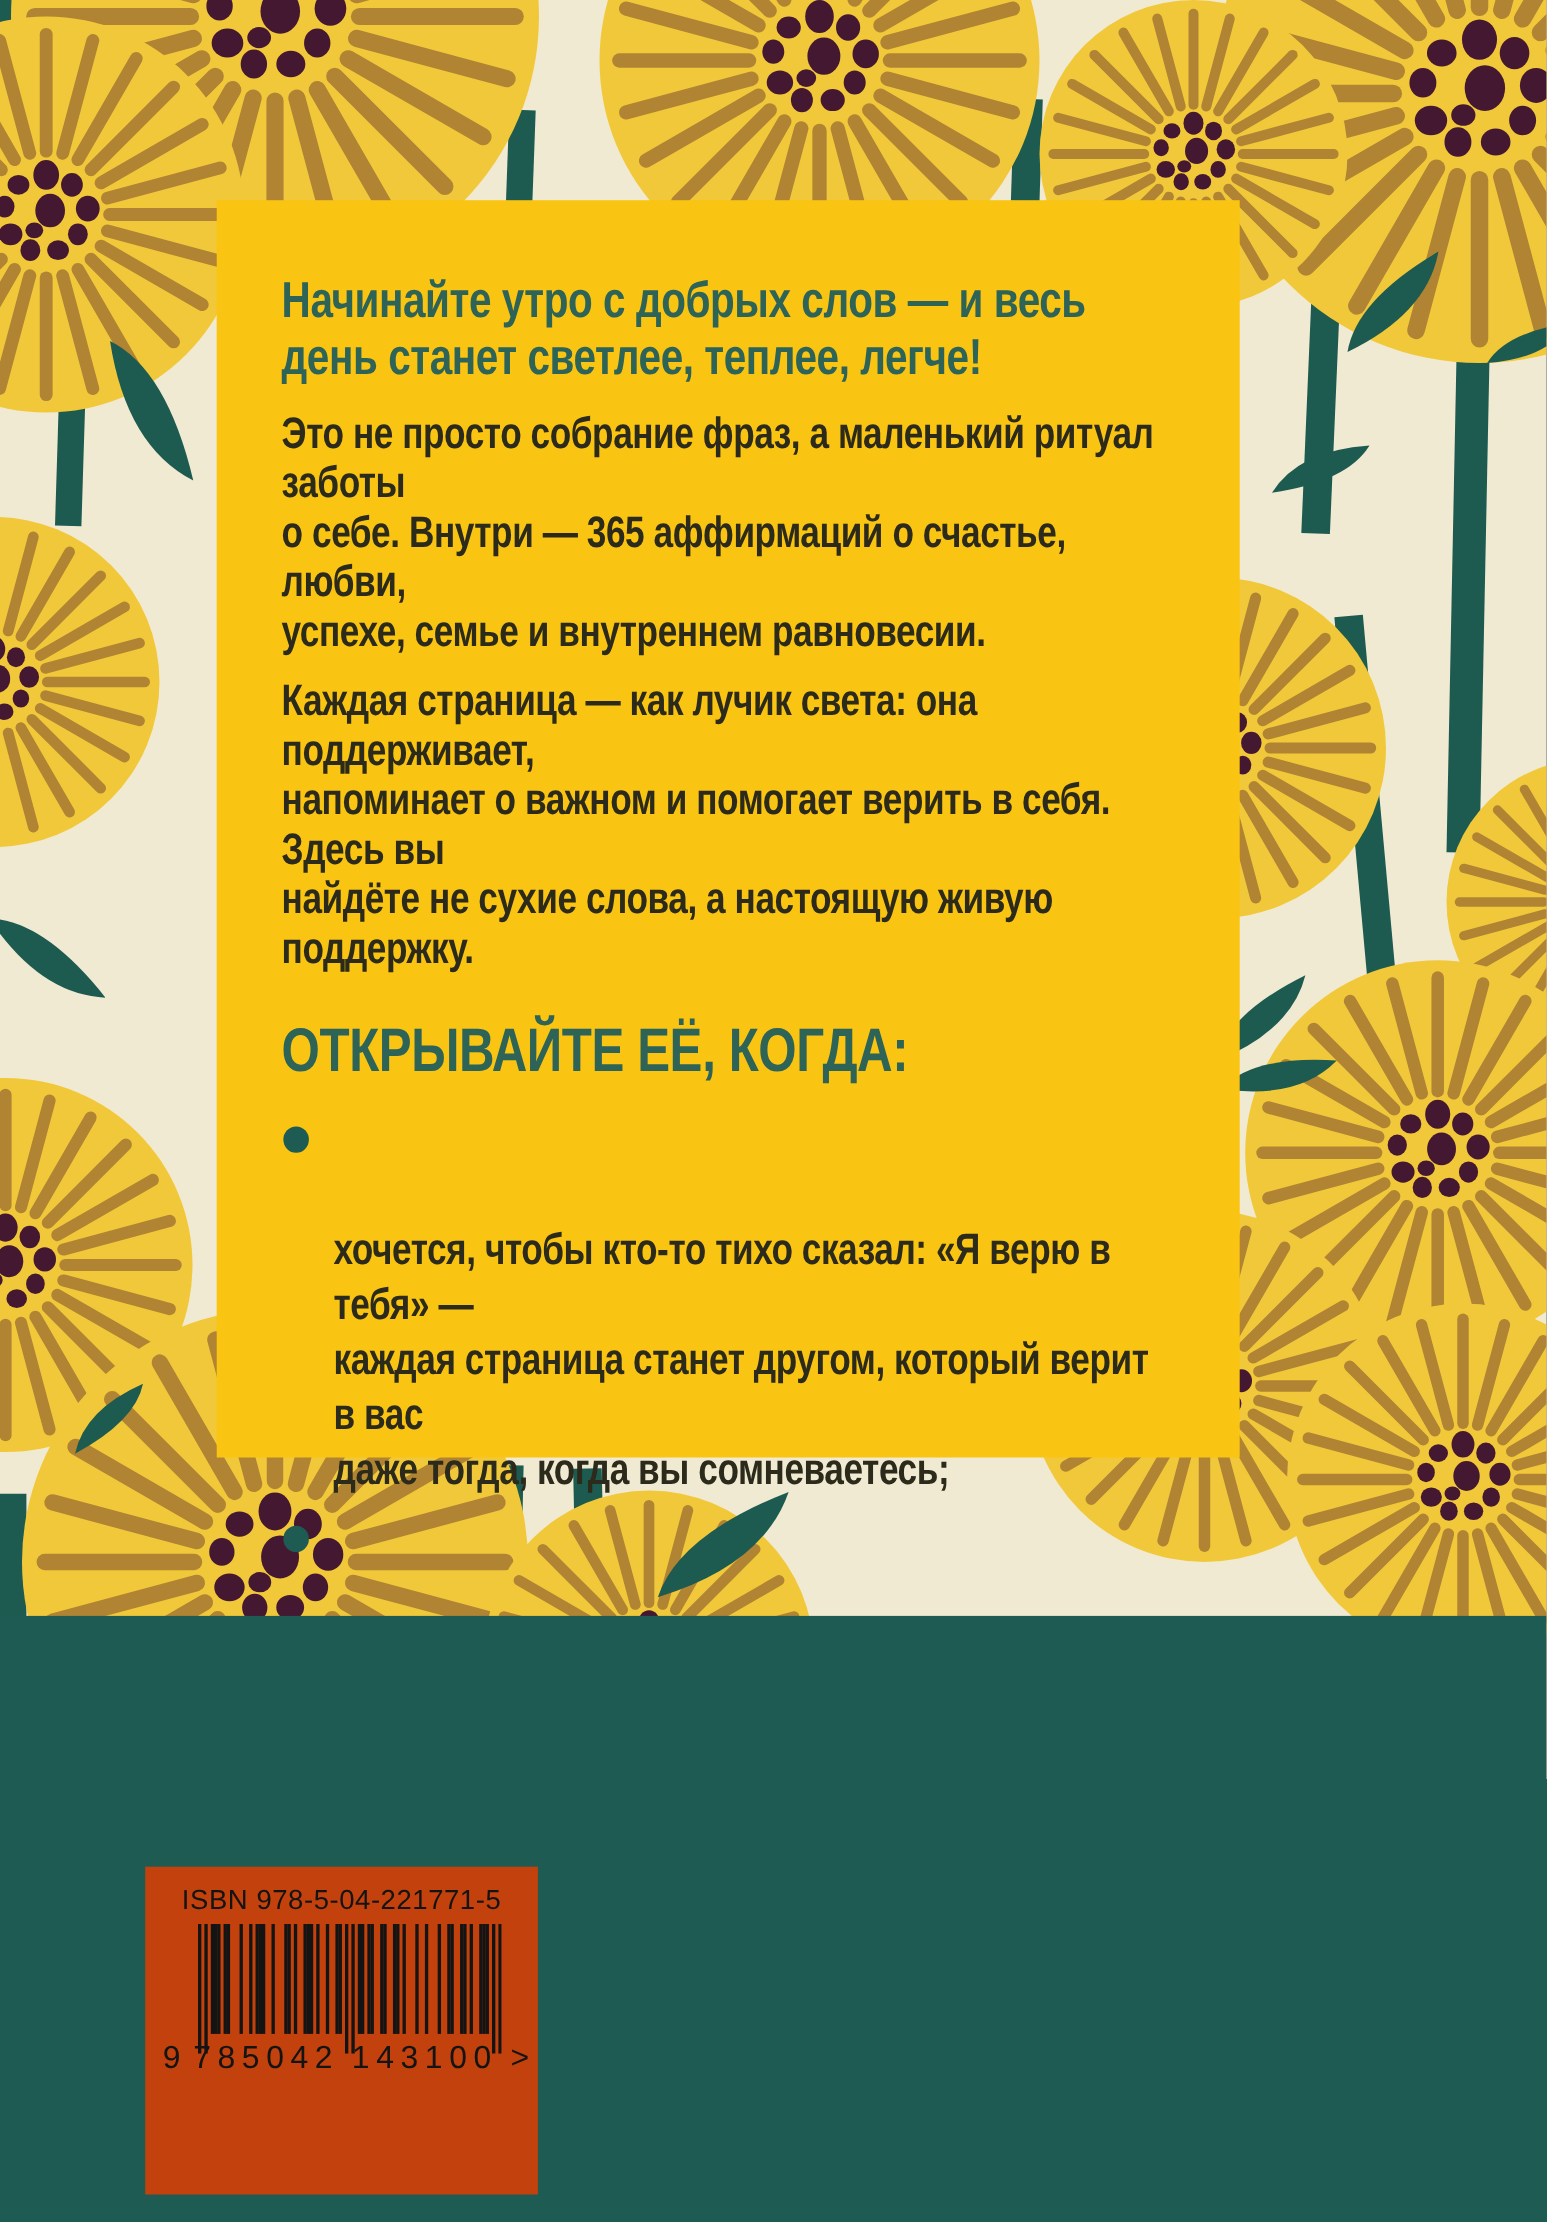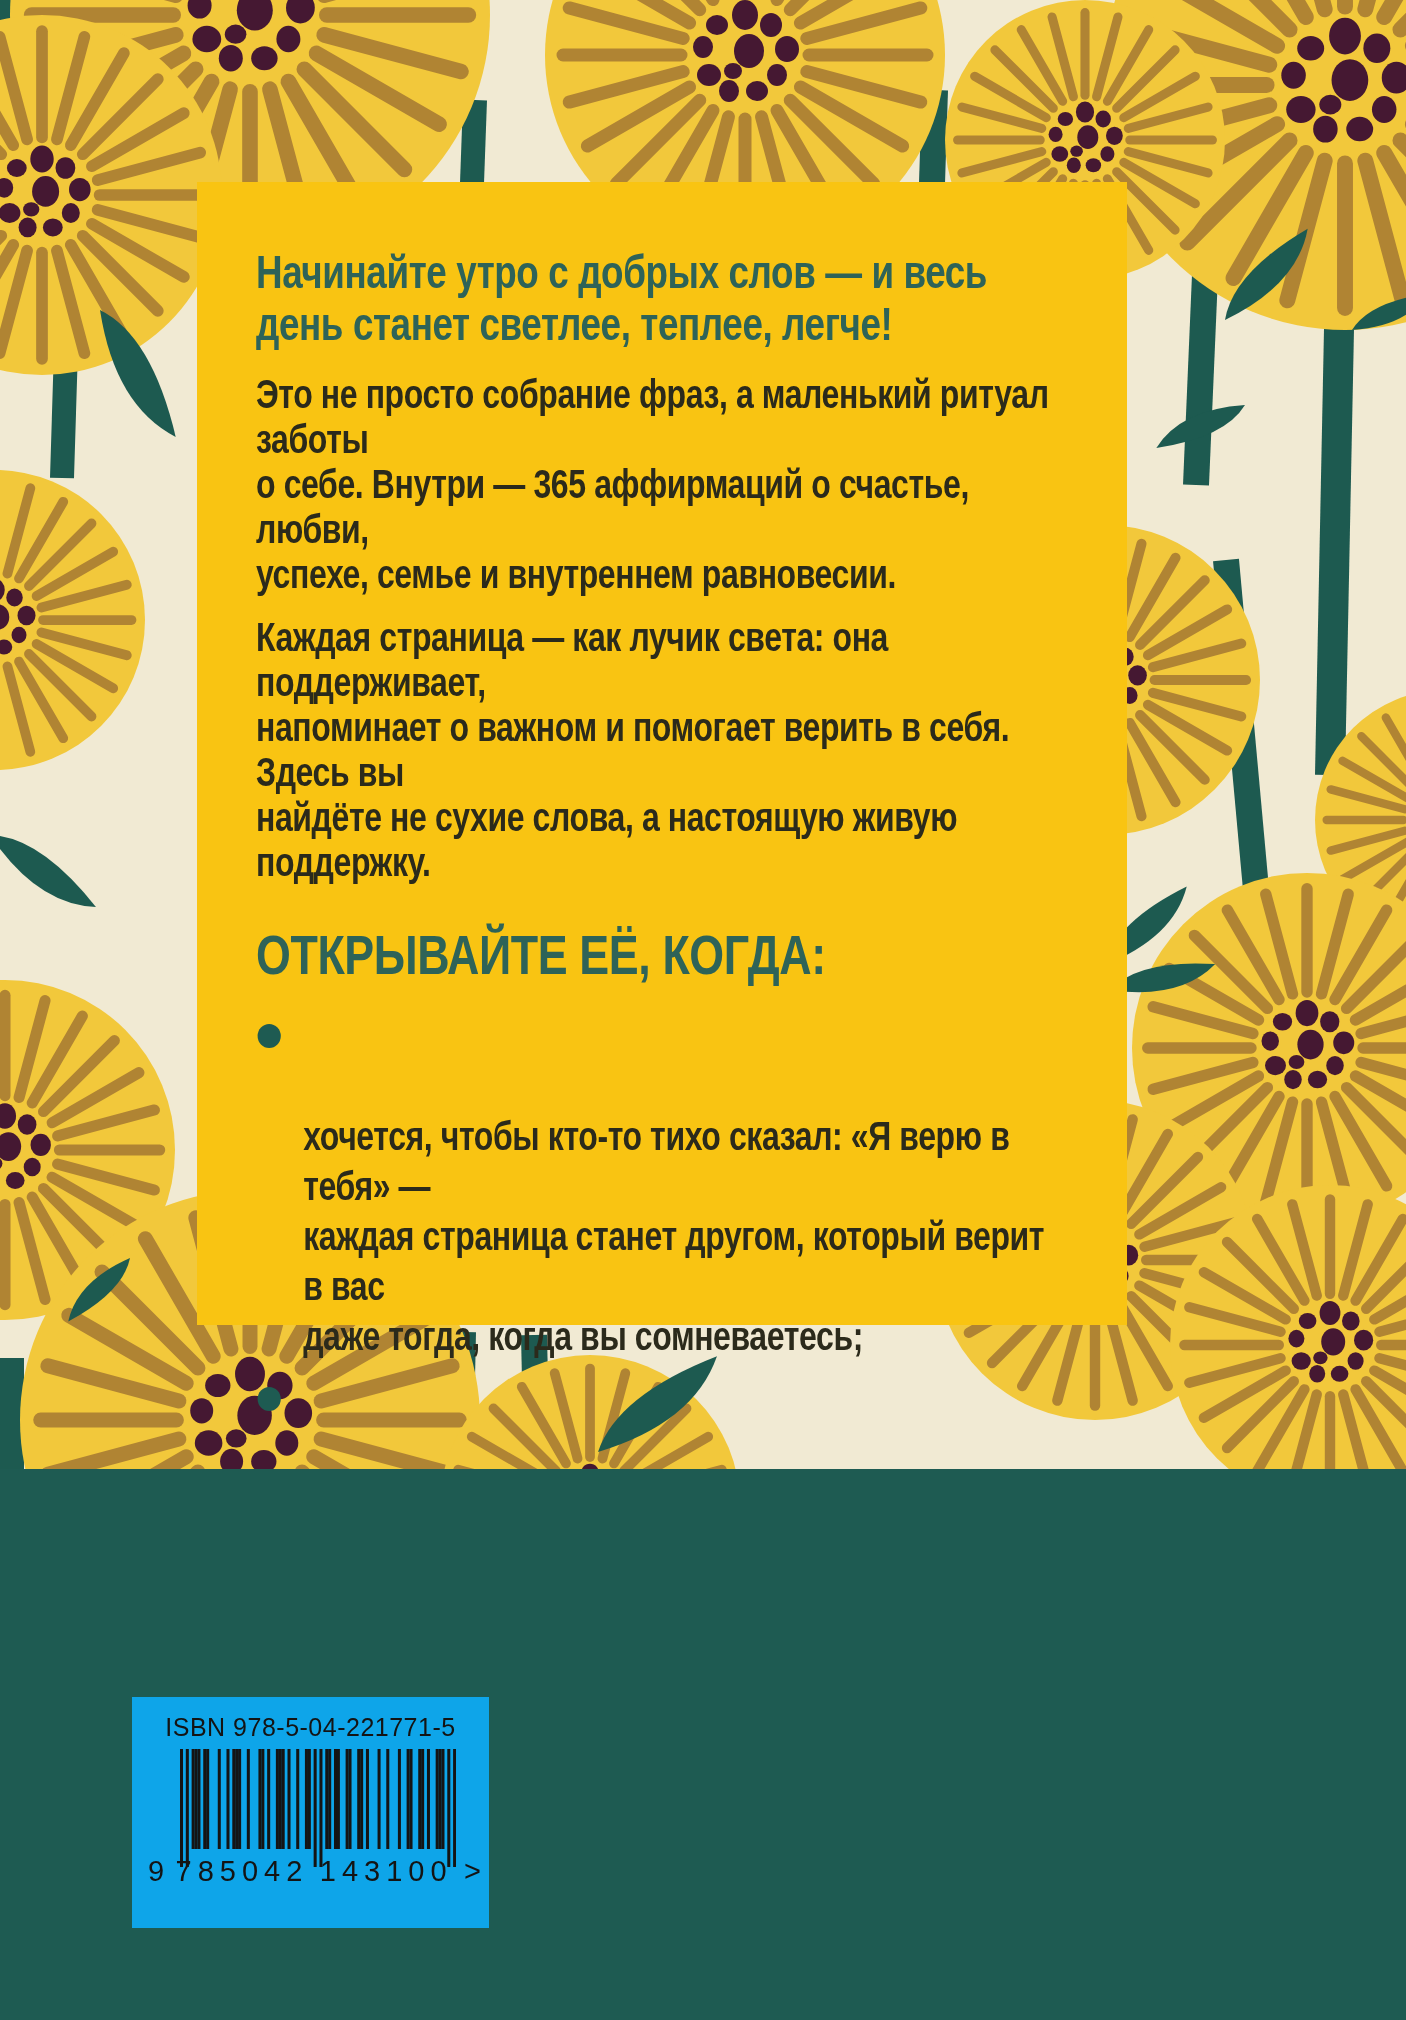--- a/index.html
+++ b/index.html
@@ -34,21 +34,21 @@
     font-size:40px;line-height:50px;font-weight:bold;color:#2B2A1B;
     white-space:pre-line;letter-spacing:-0.5px;
   }
   .bullets .dot{
     position:absolute;left:2px;top:13px;width:29px;height:24px;
     border-radius:50%;background:#1E5B52;
   }
 
   
   .band{position:absolute;left:0;top:1469px;width:1406px;height:551px;background:#1E5B52;}
-  .isbn-card{position:absolute;left:132px;top:228px;width:357px;height:231px;background:#0ea5e9;}
+  .isbn-card{position:absolute;left:132px;top:228px;width:357px;height:298px;background:#c2410c;}
   .isbn-label{
     position:absolute;left:0;right:0;top:16px;text-align:center;
     font-size:25px;color:#141414;letter-spacing:0.5px;
   }
   .barcode-svg{position:absolute;left:48px;top:52px;width:276px;height:118px;fill:#141414;}
   .barcode-digits{
     position:absolute;left:16px;right:8px;top:158px;display:flex;
     justify-content:space-between;align-items:flex-start;
     font-size:29px;color:#141414;
   }

